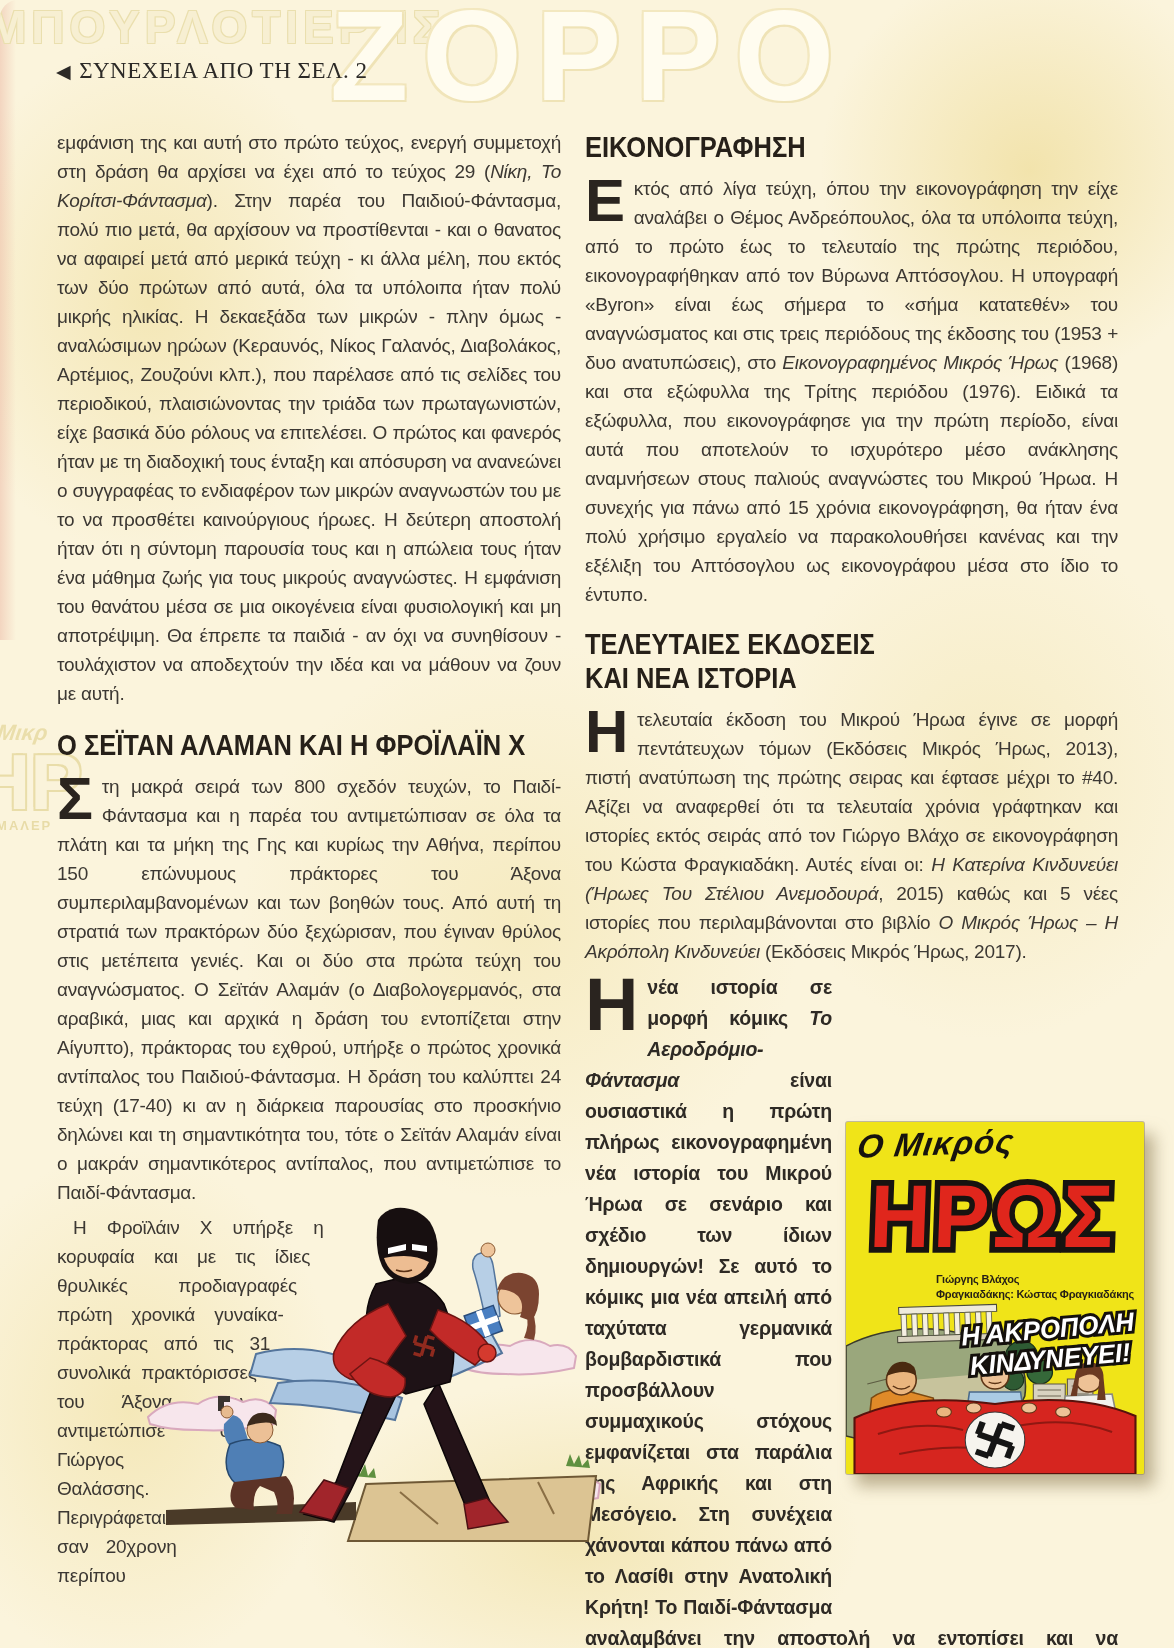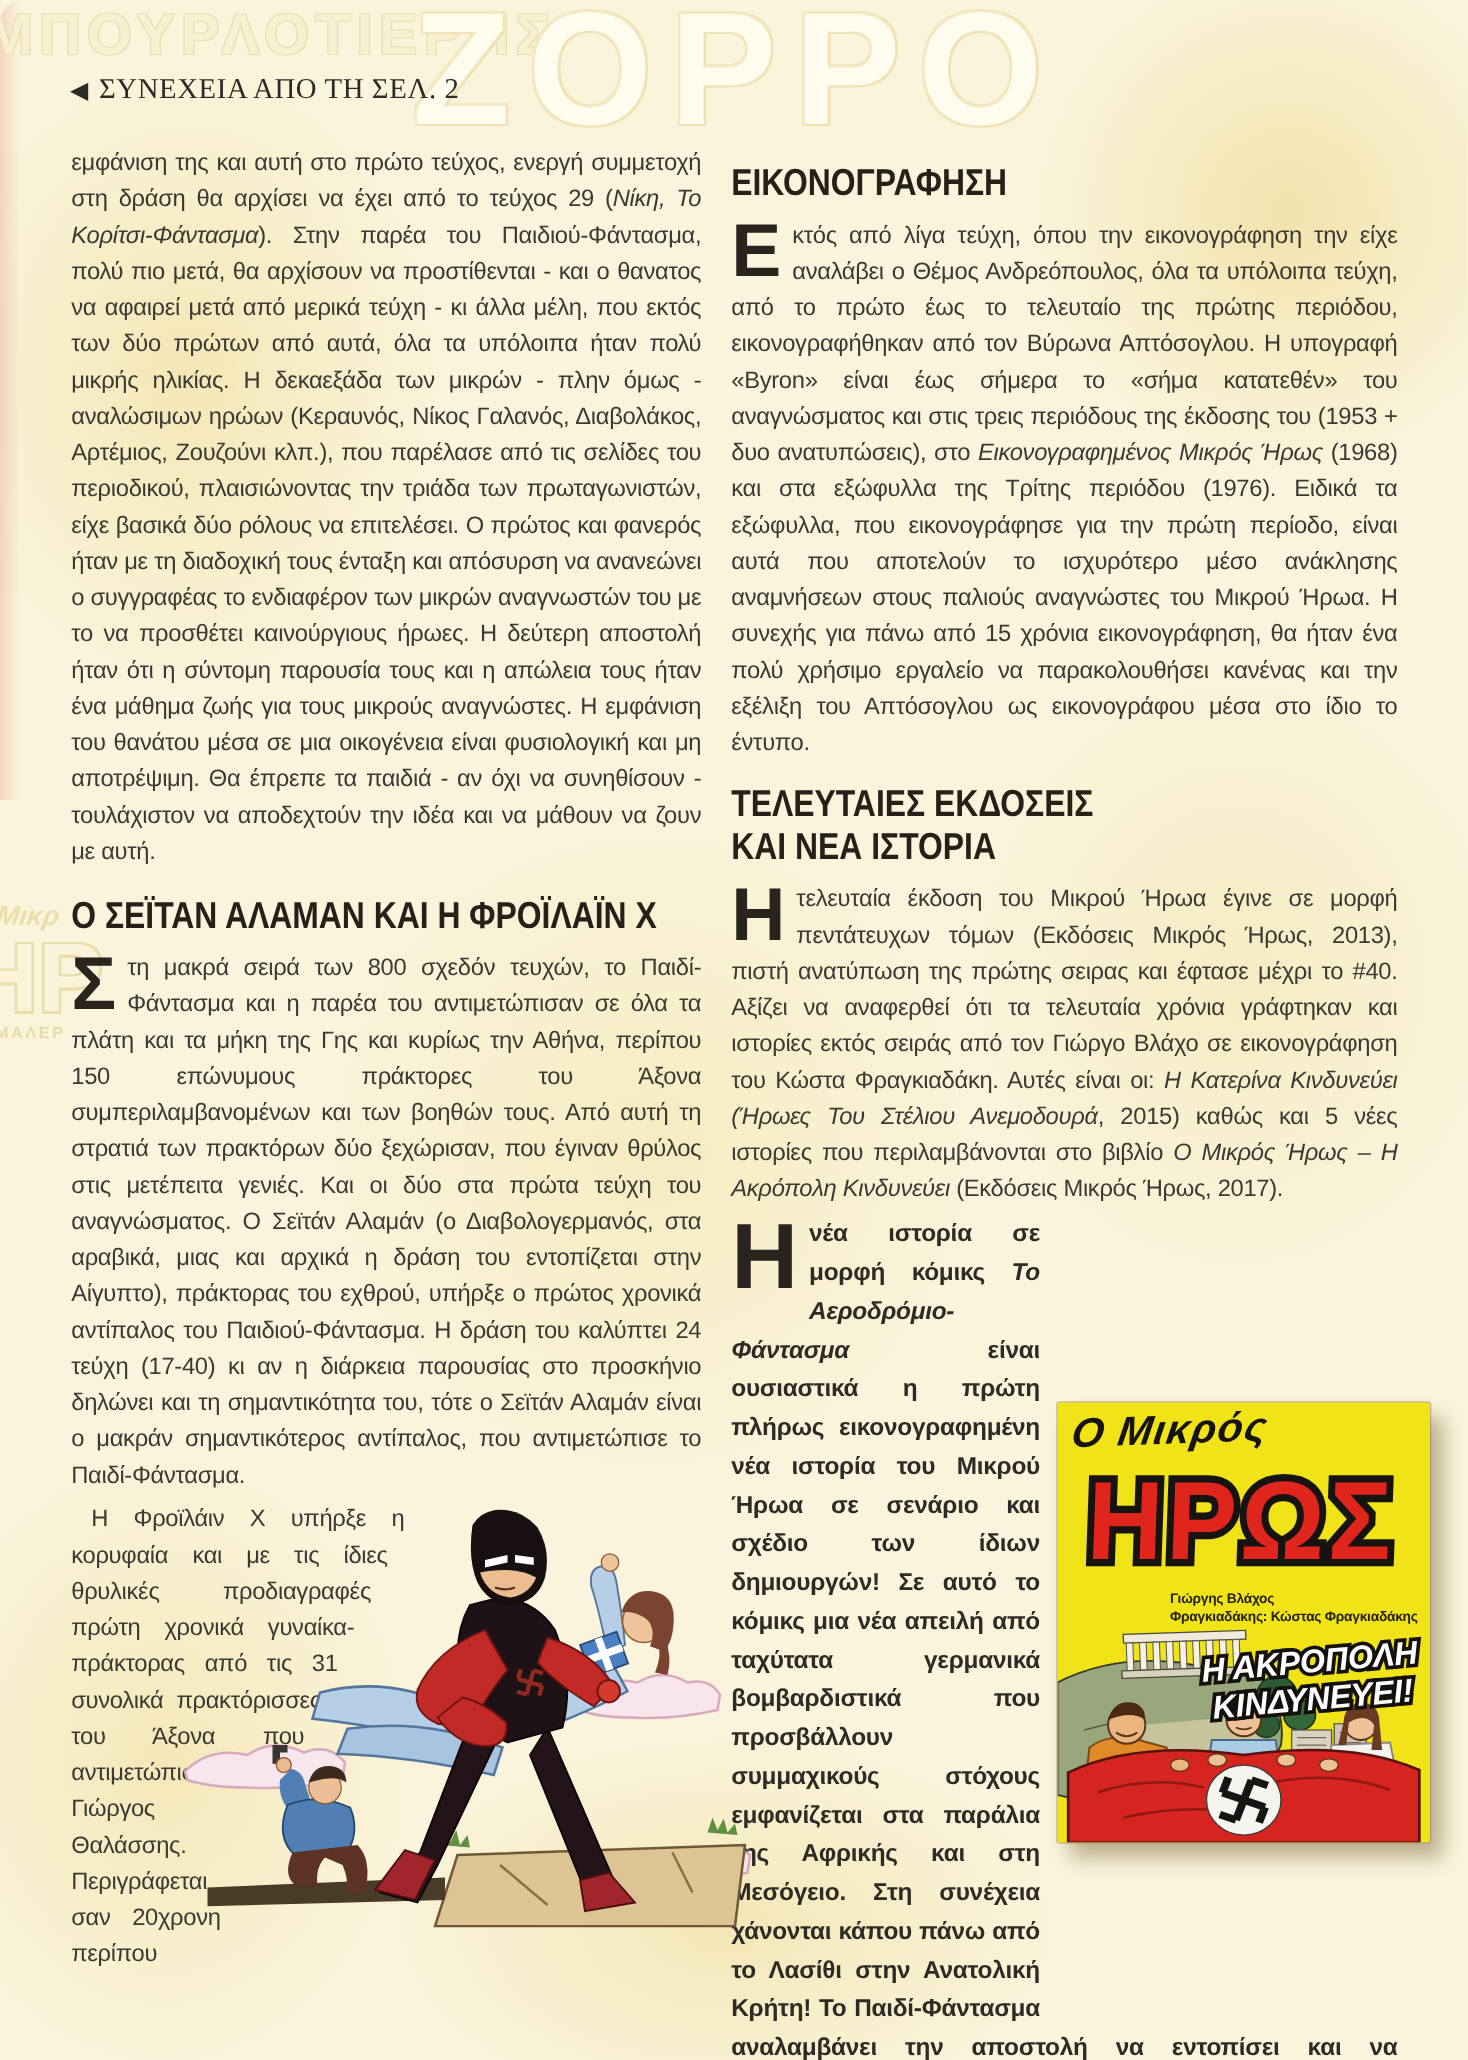--- a/index.html
+++ b/index.html
@@ -28,21 +28,21 @@
       text-shadow:2px 2px 0 #e8dba4,-2px -2px 0 #e8dba4,2px -2px 0 #e8dba4,-2px 2px 0 #e8dba4;}
   .gc-small{display:block;font-size:13px;font-weight:700;color:#e6d9a2;letter-spacing:2px;}
 
   
   .continuation{position:absolute;left:56px;top:58px;font-family:Liberation Serif, serif;
       font-size:23px;color:#2c2a27;letter-spacing:.5px;}
   .continuation .arrow{font-size:19px;margin-right:8px;color:#2c2a27;}
 
   
   .col{position:absolute;top:116px;color:#3c3833;font-size:19px;line-height:29px;}
-  .col.left{left:57px;width:504px;}
+  .col.left{left:57px;width:504px;margin-top:12px;}
   .col.right{left:585px;width:533px;}
   .body-p{margin:0 0 6px 0;text-align:justify;letter-spacing:-0.25px;}
   .indent{text-indent:16px;}
   .section-h{font-size:30px;line-height:34px;font-weight:800;color:#262019;margin:20px 0 10px;
       transform:scaleX(.85);transform-origin:left center;white-space:nowrap;letter-spacing:0;}
   .section-h .hl{display:block;}
   .dropcap{float:left;font-size:60px;line-height:48px;font-weight:800;color:#2a241f;padding:3px 9px 0 0;}
   .bold-p{font-weight:700;color:#2e2a25;font-size:19.5px;line-height:31px;letter-spacing:-0.2px;}
   .bold-p .dropcap{font-size:74px;line-height:60px;}
 

